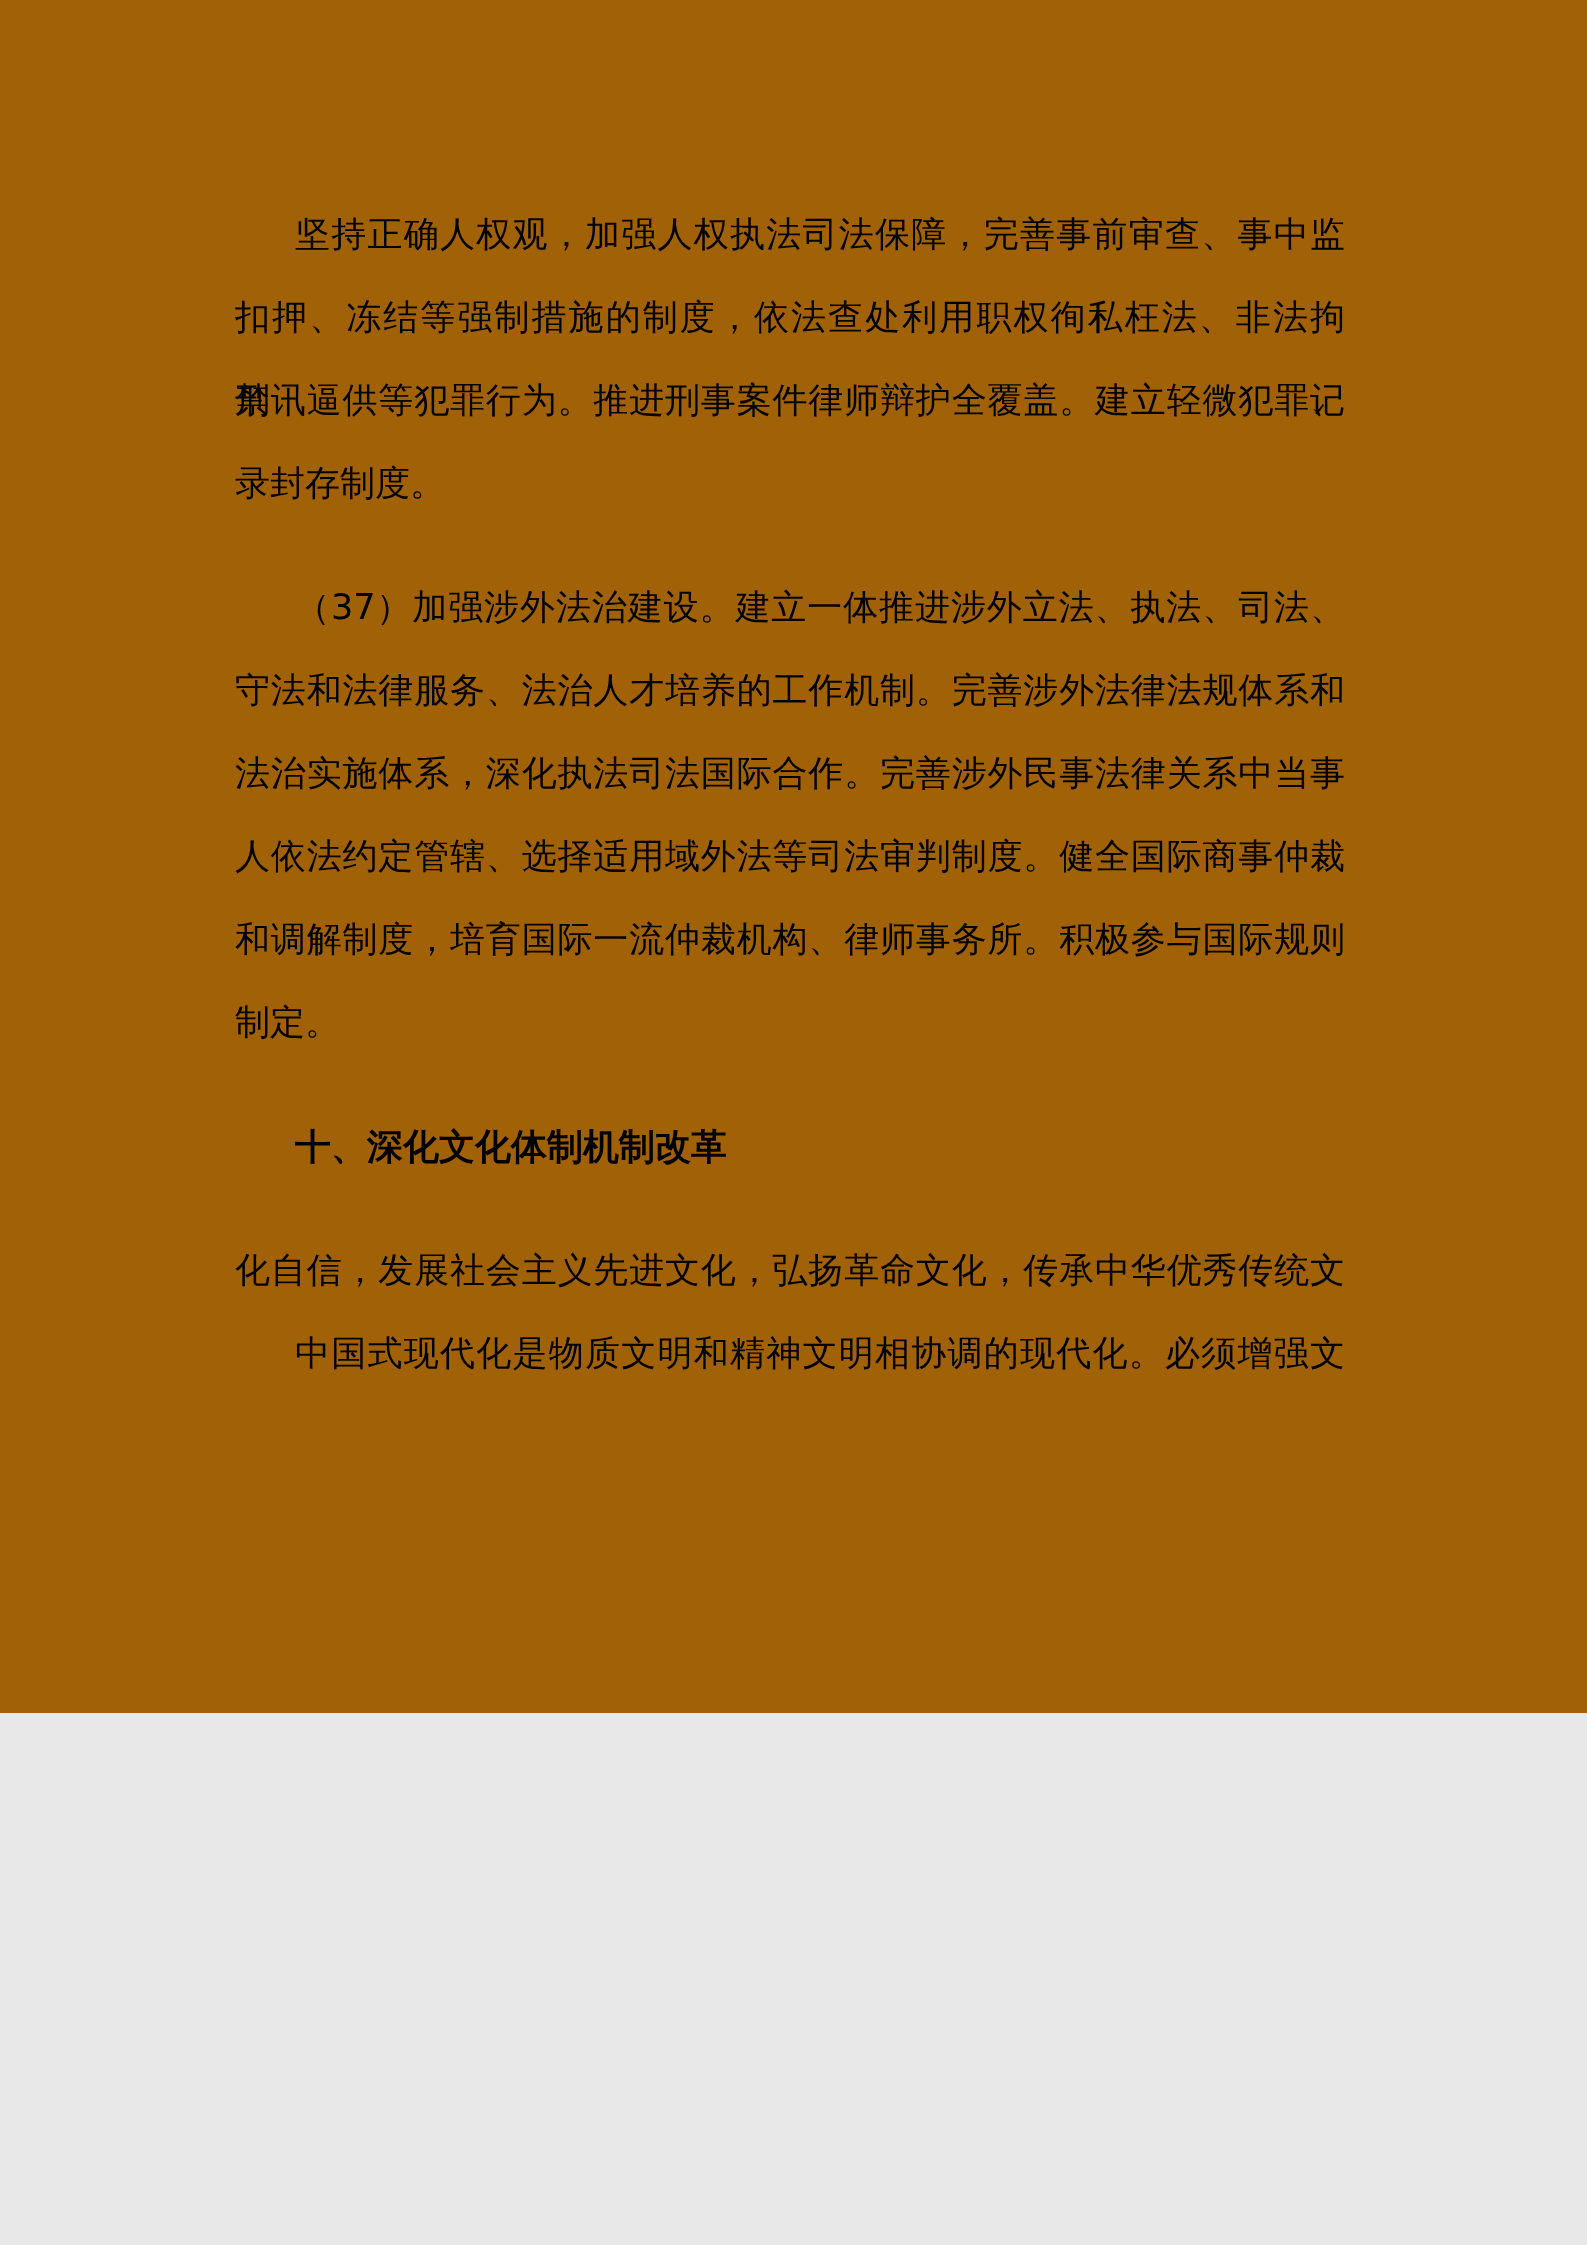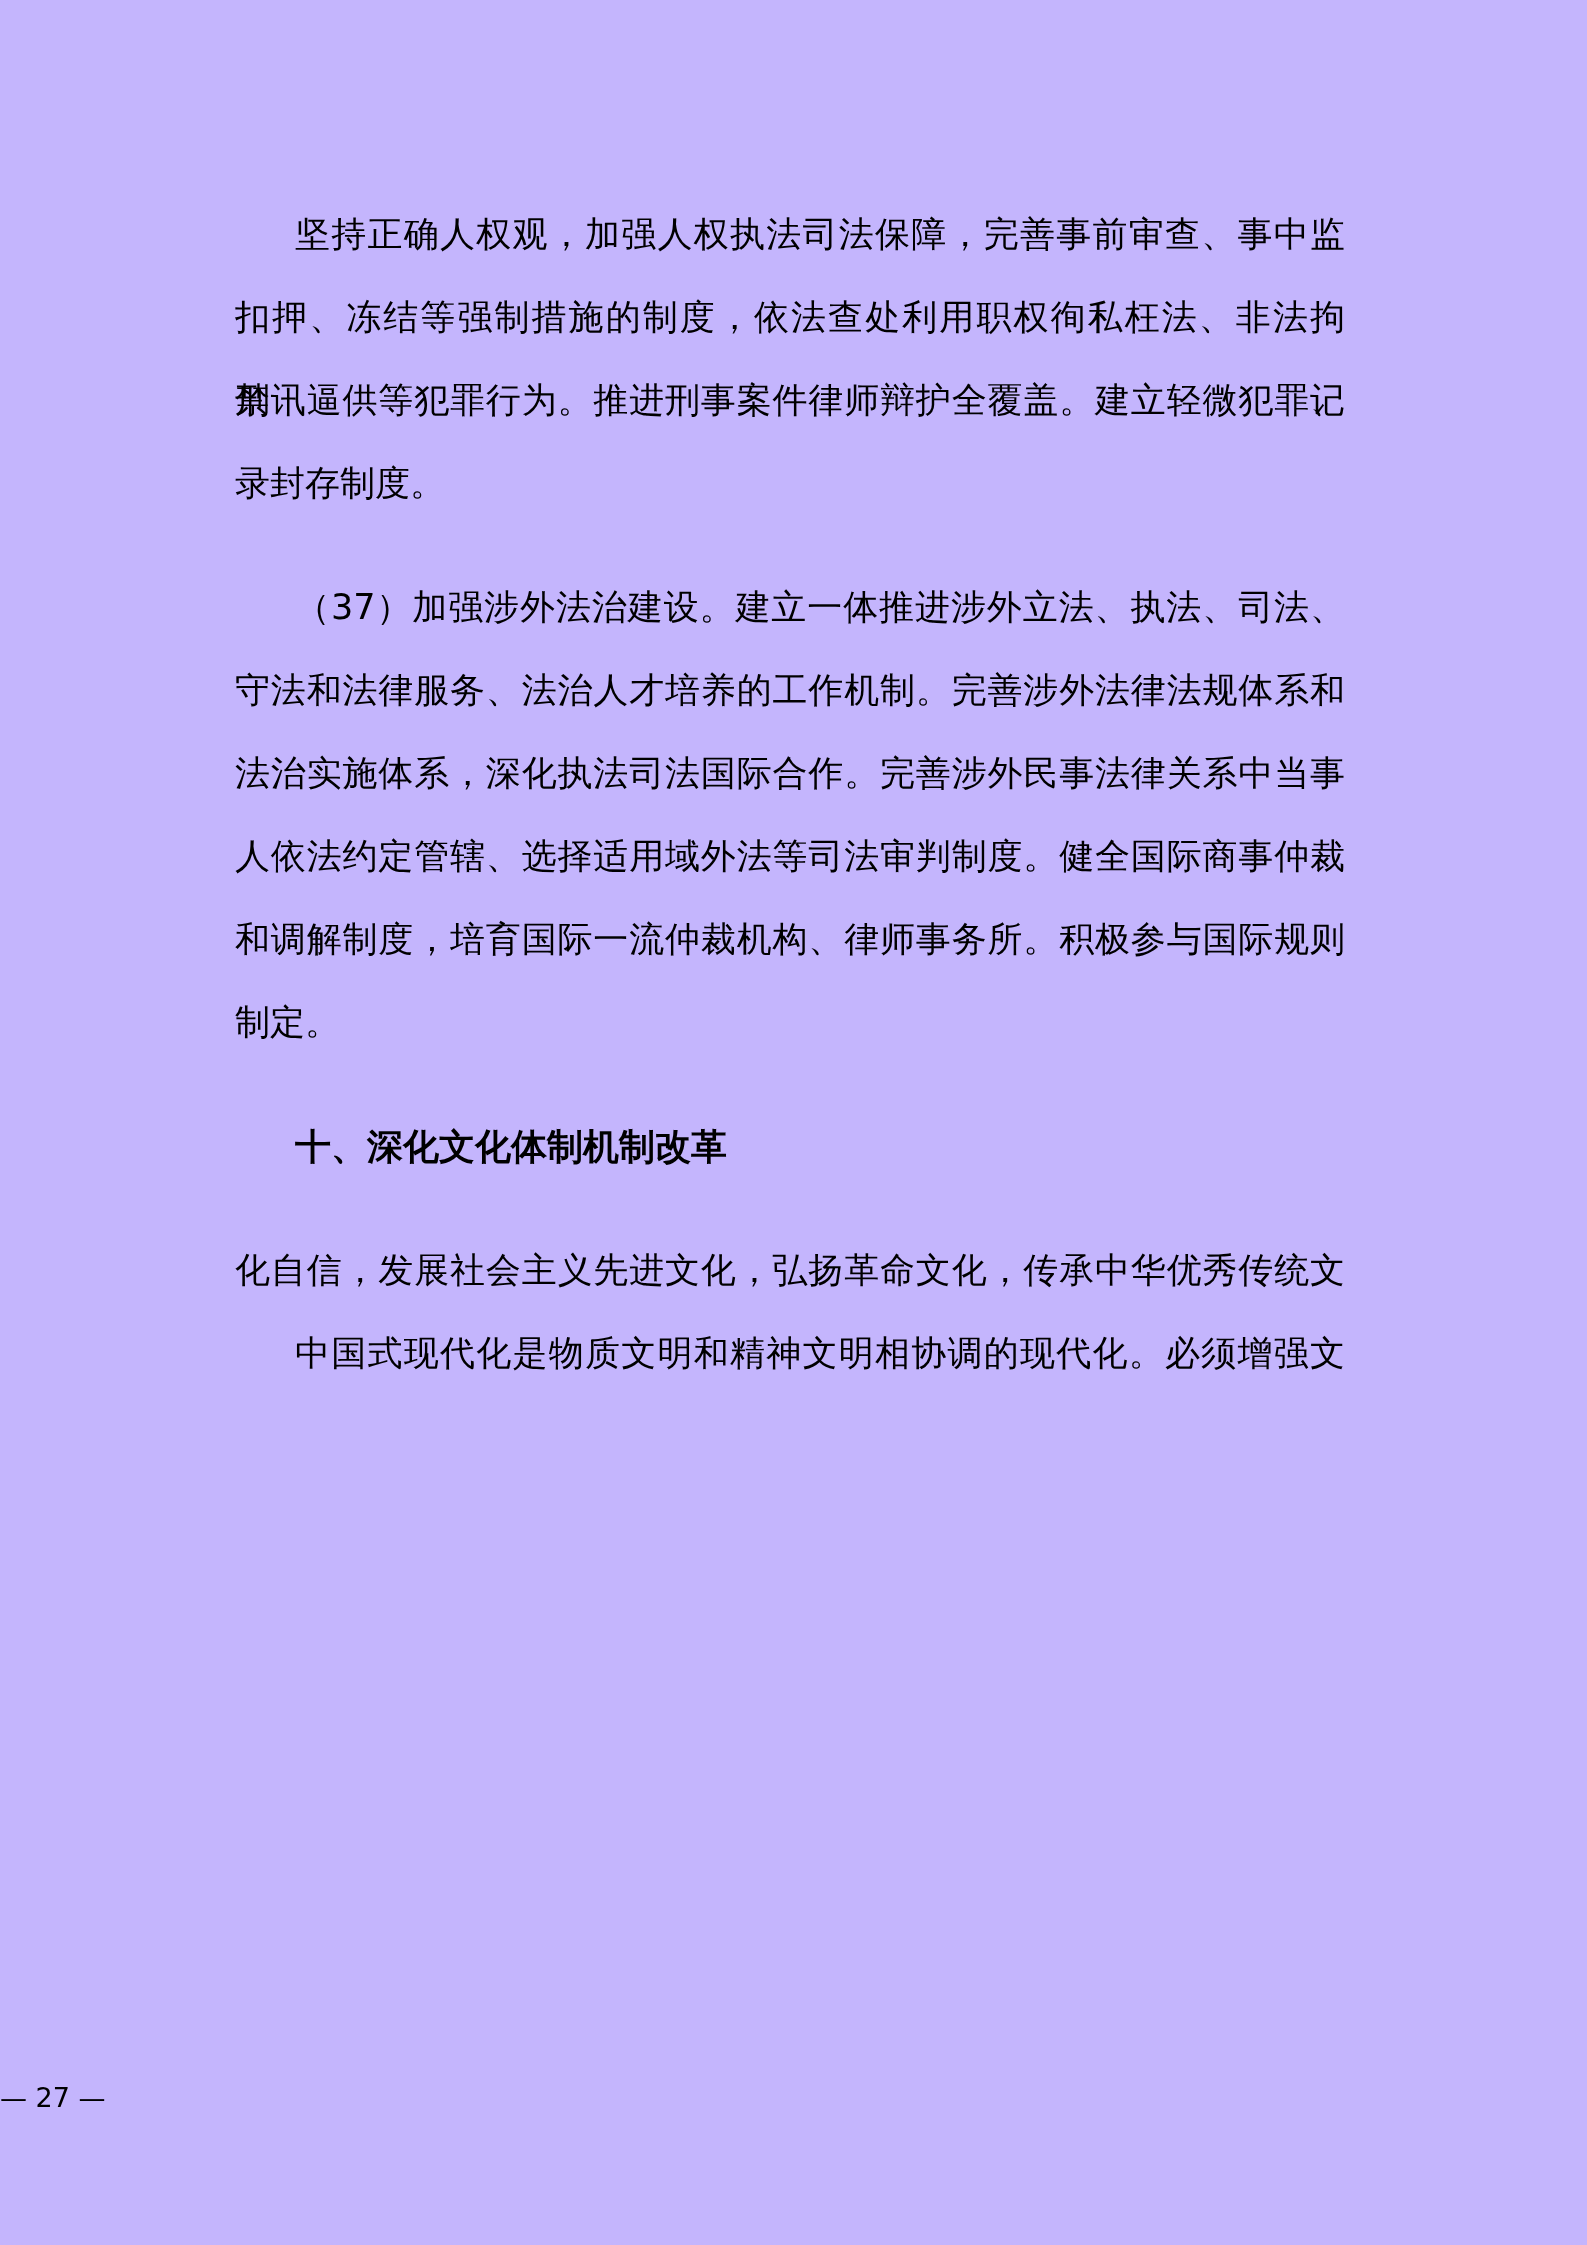--- a/index.html
+++ b/index.html
@@ -1,21 +1,21 @@
 <!DOCTYPE html>
 <html><head>
 <meta charset="utf-8">
 <style>
   * { margin: 0; padding: 0; box-sizing: border-box; }
   html, body { background: #e8e8e8; }
   .page {
     position: relative;
     width: 1587px;
-    height: 2245px;
-    background: #c4b5fd;
+    height: 1713px;
+    background: #a16207;
     font-family: "DejaVu Sans", sans-serif;
     color: #000000;
     overflow: hidden;
     margin: 0 auto;
   }
   .content {
     position: absolute;
     left: 235px;
     top: 193px;
     width: 1110px;

